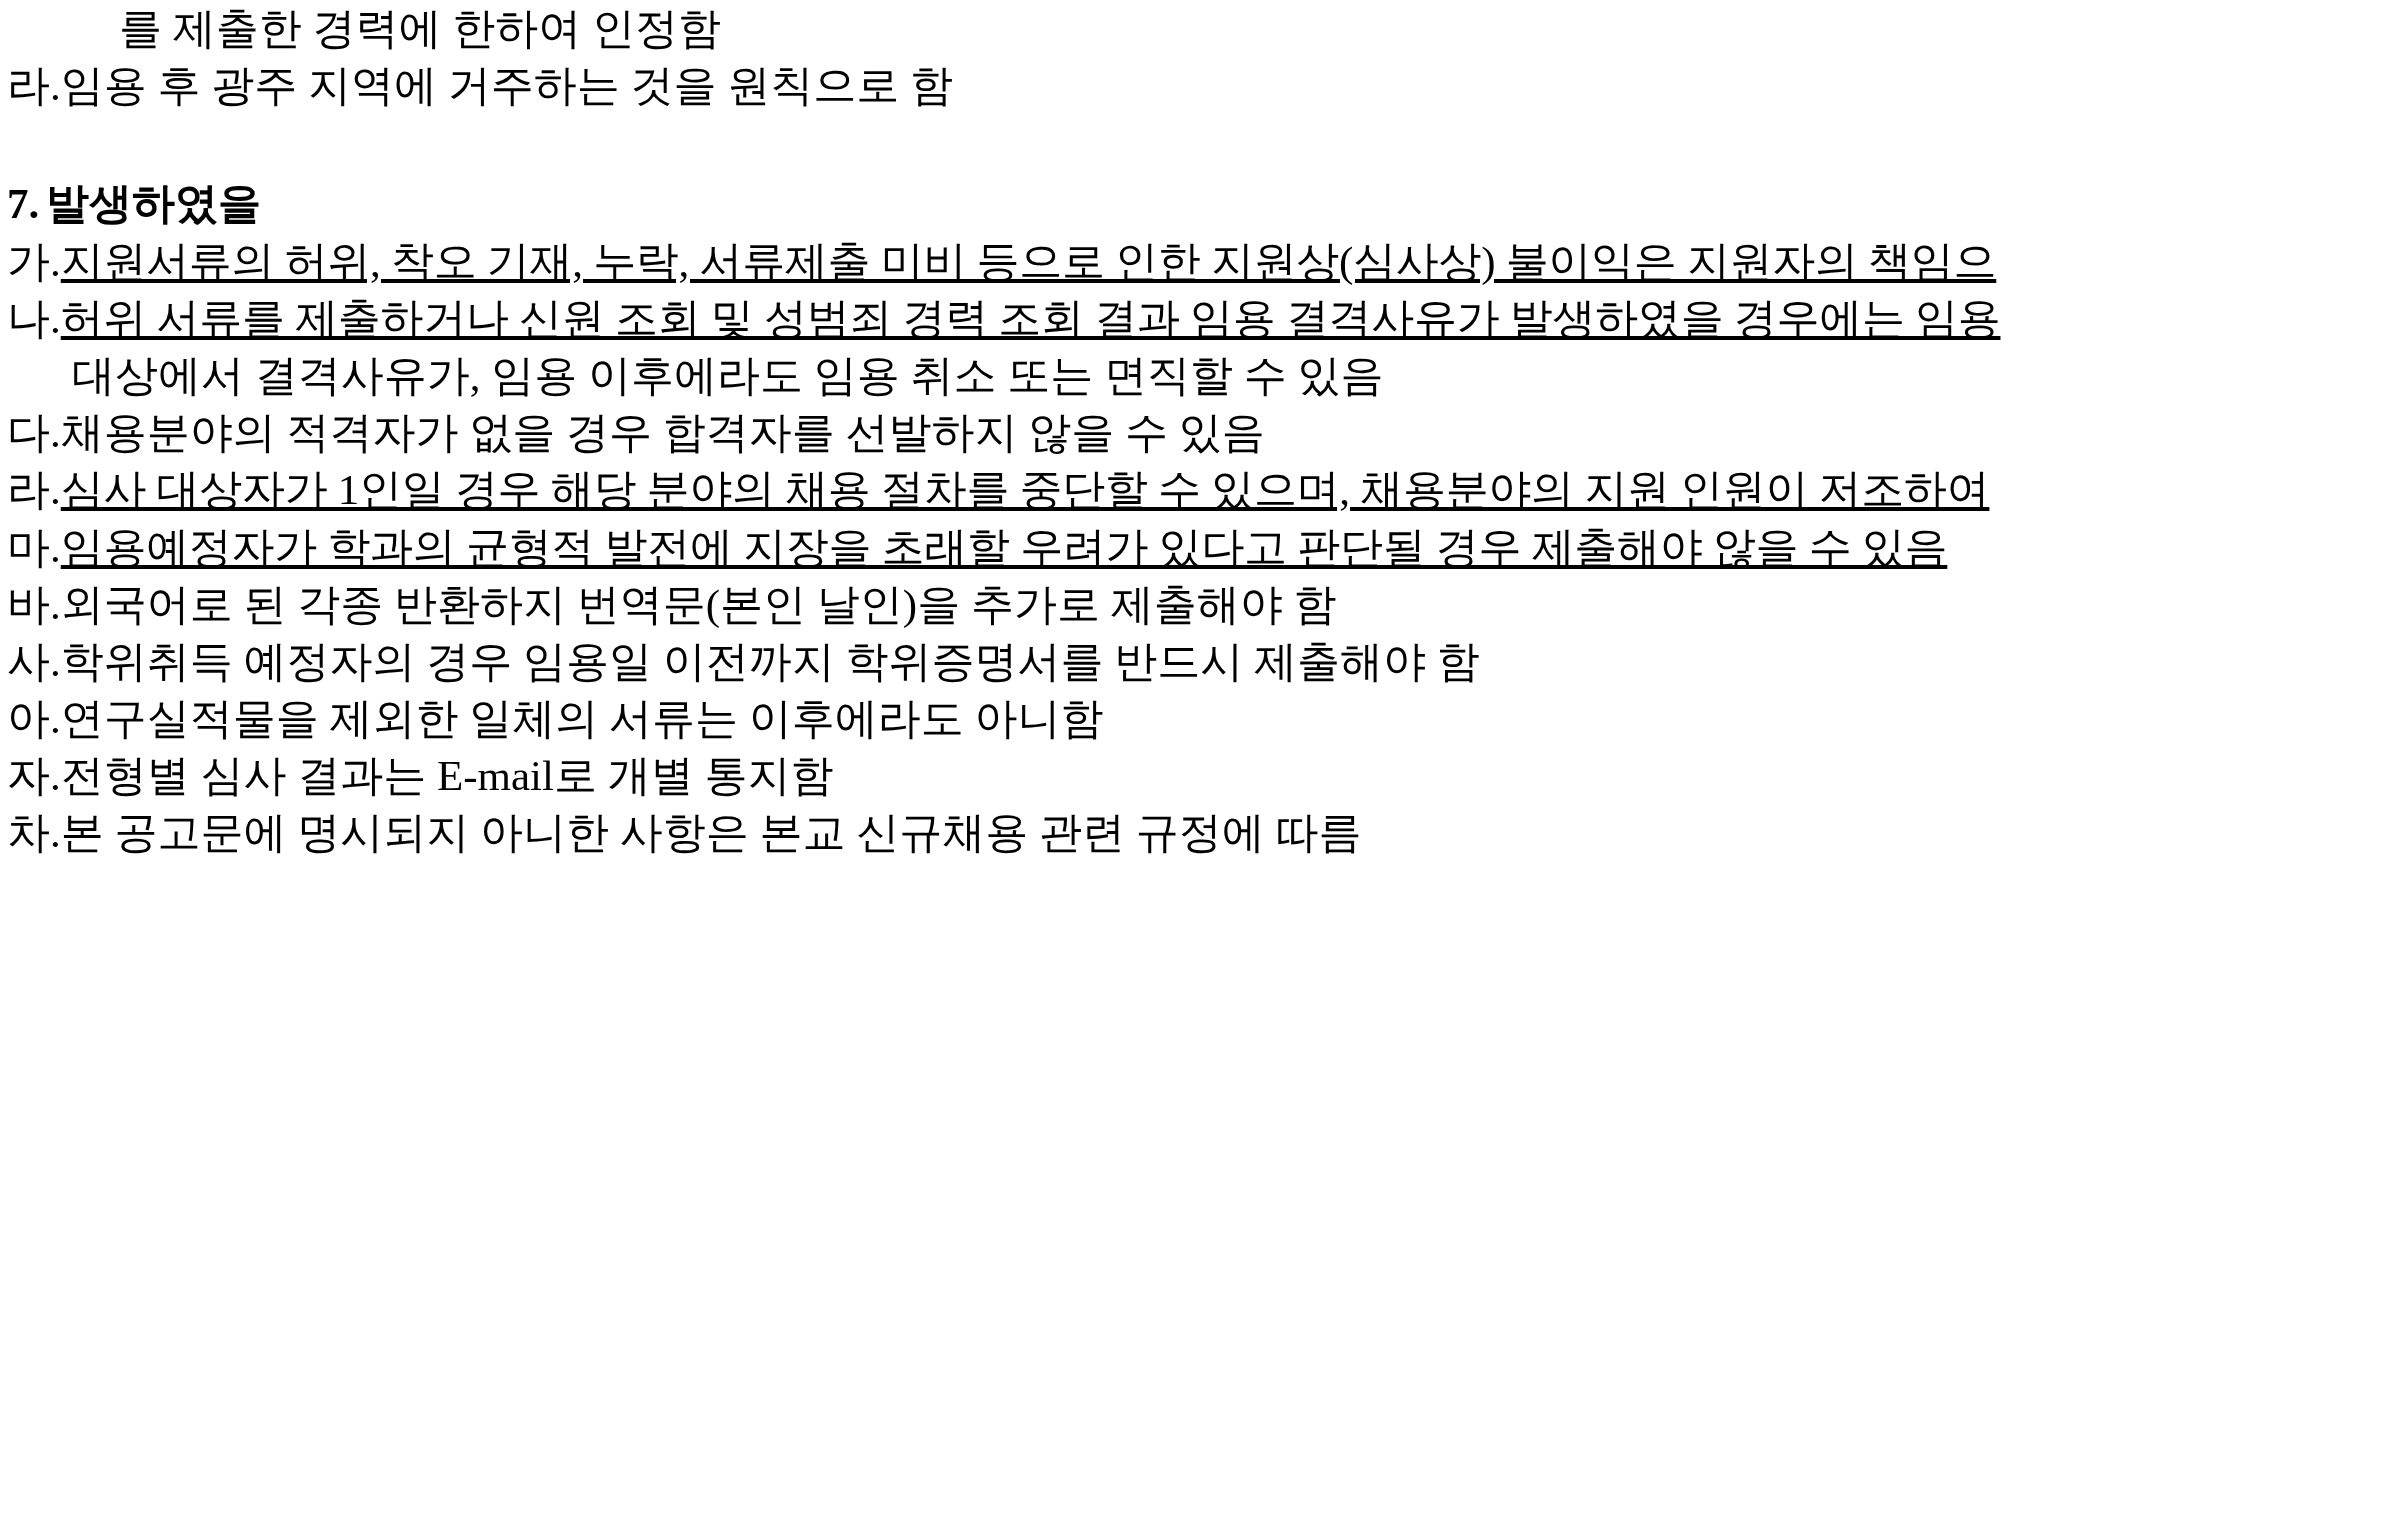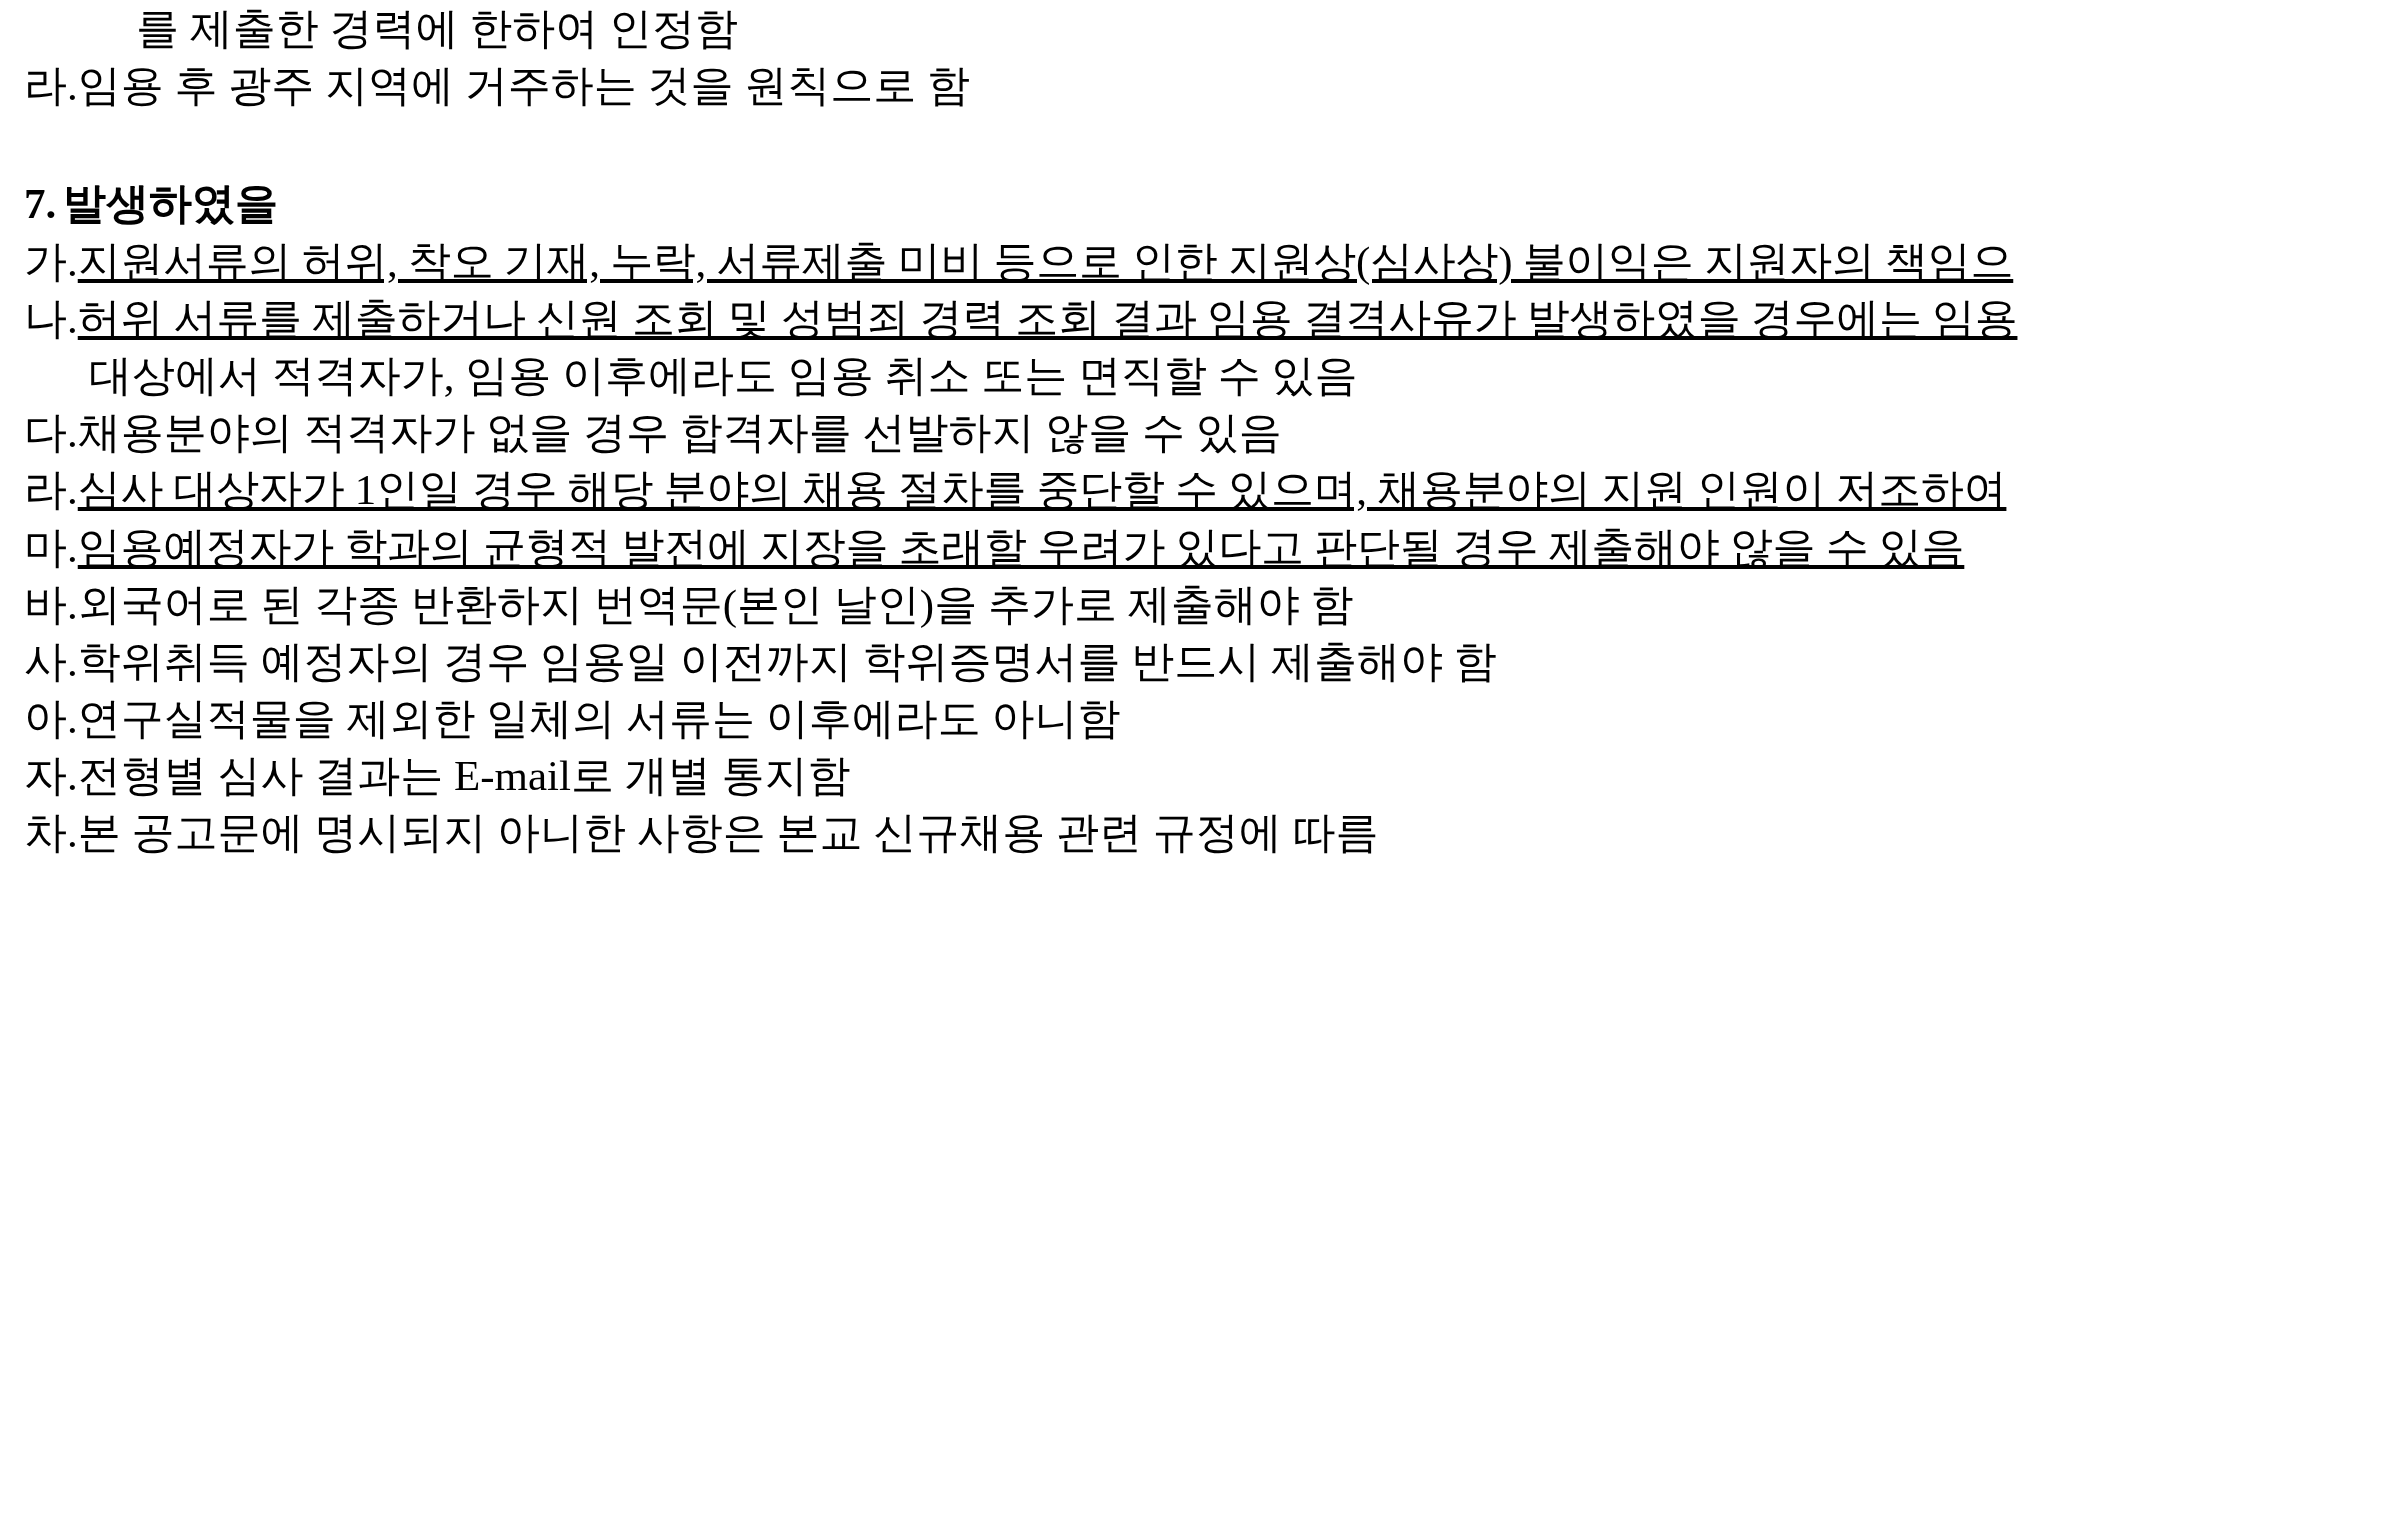--- a/index.html
+++ b/index.html
@@ -11,21 +11,21 @@
     width: 2401px;
     height: 1529px;
     font-family: "Liberation Serif", "DejaVu Serif", serif;
     color: #000000;
     overflow: hidden;
   }
   .page {
     box-sizing: border-box;
     width: 2401px;
     height: 1529px;
-    padding: 0px 83px 0 24px;
+    padding: 0px 83px 0 7px;
     position: relative;
   }
   .line {
     display: flex;
     align-items: baseline;
     font-size: 43px;
     line-height: 1.33;
     white-space: pre;
   }
   .marker {
@@ -87,21 +87,21 @@
   <div class="line">
     <span class="marker">가.</span>
     <span class="txt tight">지원서류의 허위, 착오 기재, 누락, 서류제출 미비 등으로 인한 지원상(심사상) 불이익은 지원자의 책임으</span>
   </div>
 
   <div class="line">
     <span class="marker">나.</span>
     <span class="txt tight">허위 서류를 제출하거나 신원 조회 및 성범죄 경력 조회 결과 임용 결격사유가 발생하였을 경우에는 임용</span>
   </div>
   <div class="line cont">
-    <span class="txt">대상에서 적격자가, 임용 이후에라도 임용 취소 또는 면직할 수 있음</span>
+    <span class="txt">대상에서 결격사유가, 임용 이후에라도 임용 취소 또는 면직할 수 있음</span>
   </div>
 
   <div class="line">
     <span class="marker">다.</span>
     <span class="txt">채용분야의 적격자가 없을 경우 합격자를 선발하지 않을 수 있음</span>
   </div>
 
   <div class="line">
     <span class="marker">라.</span>
     <span class="txt tight">심사 대상자가 1인일 경우 해당 분야의 채용 절차를 중단할 수 있으며, 채용분야의 지원 인원이 저조하여</span>

